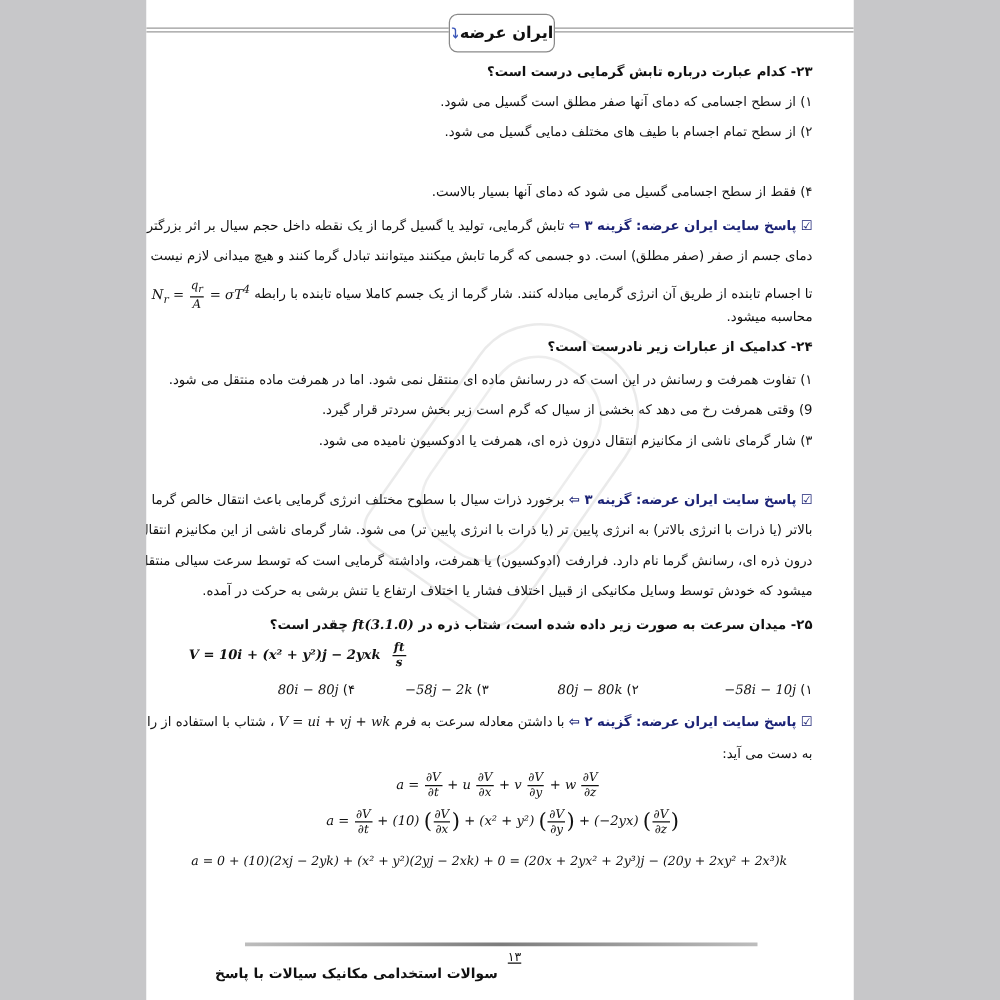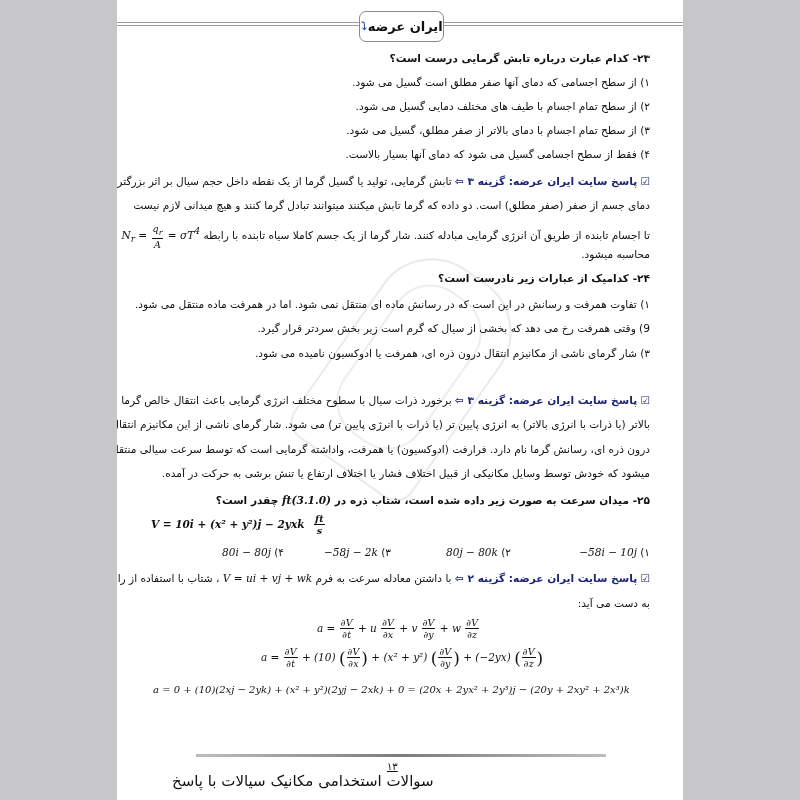--- a/index.html
+++ b/index.html
@@ -23,50 +23,49 @@
   .bold { font-weight:bold; }
   .opt { position:absolute; direction:rtl; font-size:10.5px; color:#111; white-space:nowrap; }
   .frac { display:inline-flex; flex-direction:column; align-items:center; vertical-align:middle; font-size:9.5px; line-height:11px; margin:0 1px; }
   .frac .num { border-bottom:1px solid #111; padding:0 1px; }
   .paren { font-size:17px; font-style:normal; vertical-align:middle; }
   .watermark { position:absolute; left:220px; top:255px; width:140px; height:230px; border:2px solid #d8d8d8; border-radius:60px 60px 20px 20px;
                transform:rotate(35deg); opacity:0.55; }
   .watermark2 { position:absolute; left:245px; top:280px; width:90px; height:170px; border:2px solid #dcdcdc; border-radius:40px; transform:rotate(35deg); opacity:0.5; }
   .footer-line { position:absolute; left:79px; top:754px; width:410px; height:3px;
                  background:linear-gradient(to right,#bdbdbd,#7c7c7c 50%,#bdbdbd); }
-  .page-num { position:absolute; left:270px; top:761px; width:30px; text-align:left; font-size:10px; color:#111;text-decoration:underline; }
-  .footer-title { position:absolute; left:55px; top:772px; font-size:15px; font-weight:normal; color:#111; direction:rtl; white-space:nowrap; }
+  .page-num { position:absolute; left:270px; top:761px; width:30px; text-align:right; font-size:10px; color:#111;text-decoration:underline; }
+  .footer-title { position:absolute; left:55px; top:772px; font-size:11px; font-weight:bold; color:#111; direction:rtl; white-space:nowrap; }
 </style>
 </head>
 <body>
 
 <div class="page">
 
   <div class="hdr-line l"></div>
   <div class="hdr-line r"></div>
   <div class="logo">
     <span>ایران عرضه</span>
     <span class="swoosh">⤵</span>
   </div>
 
   <div class="watermark"></div>
   <div class="watermark2"></div>
 
   <div class="line q-title" style="top:51px">۲۳- کدام عبارت درباره تابش گرمایی درست است؟</div>
   <div class="line" style="top:75px">۱) از سطح اجسامی که دمای آنها صفر مطلق است گسیل می شود.</div>
   <div class="line" style="top:99px">۲) از سطح تمام اجسام با طیف های مختلف دمایی گسیل می شود.</div>
-  <div class="line" style="top:123px">۳) از سطح تمام اجسام با دمای بالاتر از صفر مطلق، گسیل می شود.</div>
   <div class="line" style="top:147px">۴) فقط از سطح اجسامی گسیل می شود که دمای آنها بسیار بالاست.</div>
 
   <div class="line just" style="top:174px">
     <span class="check">☑</span>
     <span class="ans-lbl">پاسخ سایت ایران عرضه: گزینه ۳ ⇦</span>
     <span>تابش گرمایی، تولید یا گسیل گرما از یک نقطه داخل حجم سیال بر اثر بزرگتر بودن</span>
   </div>
-  <div class="line just" style="top:198px">دمای جسم از صفر (صفر مطلق) است. دو داده که گرما تابش میکنند میتوانند تبادل گرما کنند و هیچ میدانی لازم نیست</div>
+  <div class="line just" style="top:198px">دمای جسم از صفر (صفر مطلق) است. دو جسمی که گرما تابش میکنند میتوانند تبادل گرما کنند و هیچ میدانی لازم نیست</div>
   <div class="line just" style="top:223px">
     <span>تا اجسام تابنده از طریق آن انرژی گرمایی مبادله کنند. شار گرما از یک جسم کاملا سیاه تابنده با رابطه</span>
     <span class="math">
       <span>N</span><sub>r</sub> =
       <span class="frac">
           <span class="num"><span>q</span><sub>r</sub></span>
           <span>A</span>
         </span>
       <span>= σT</span><sup>4</sup>
     </span>

